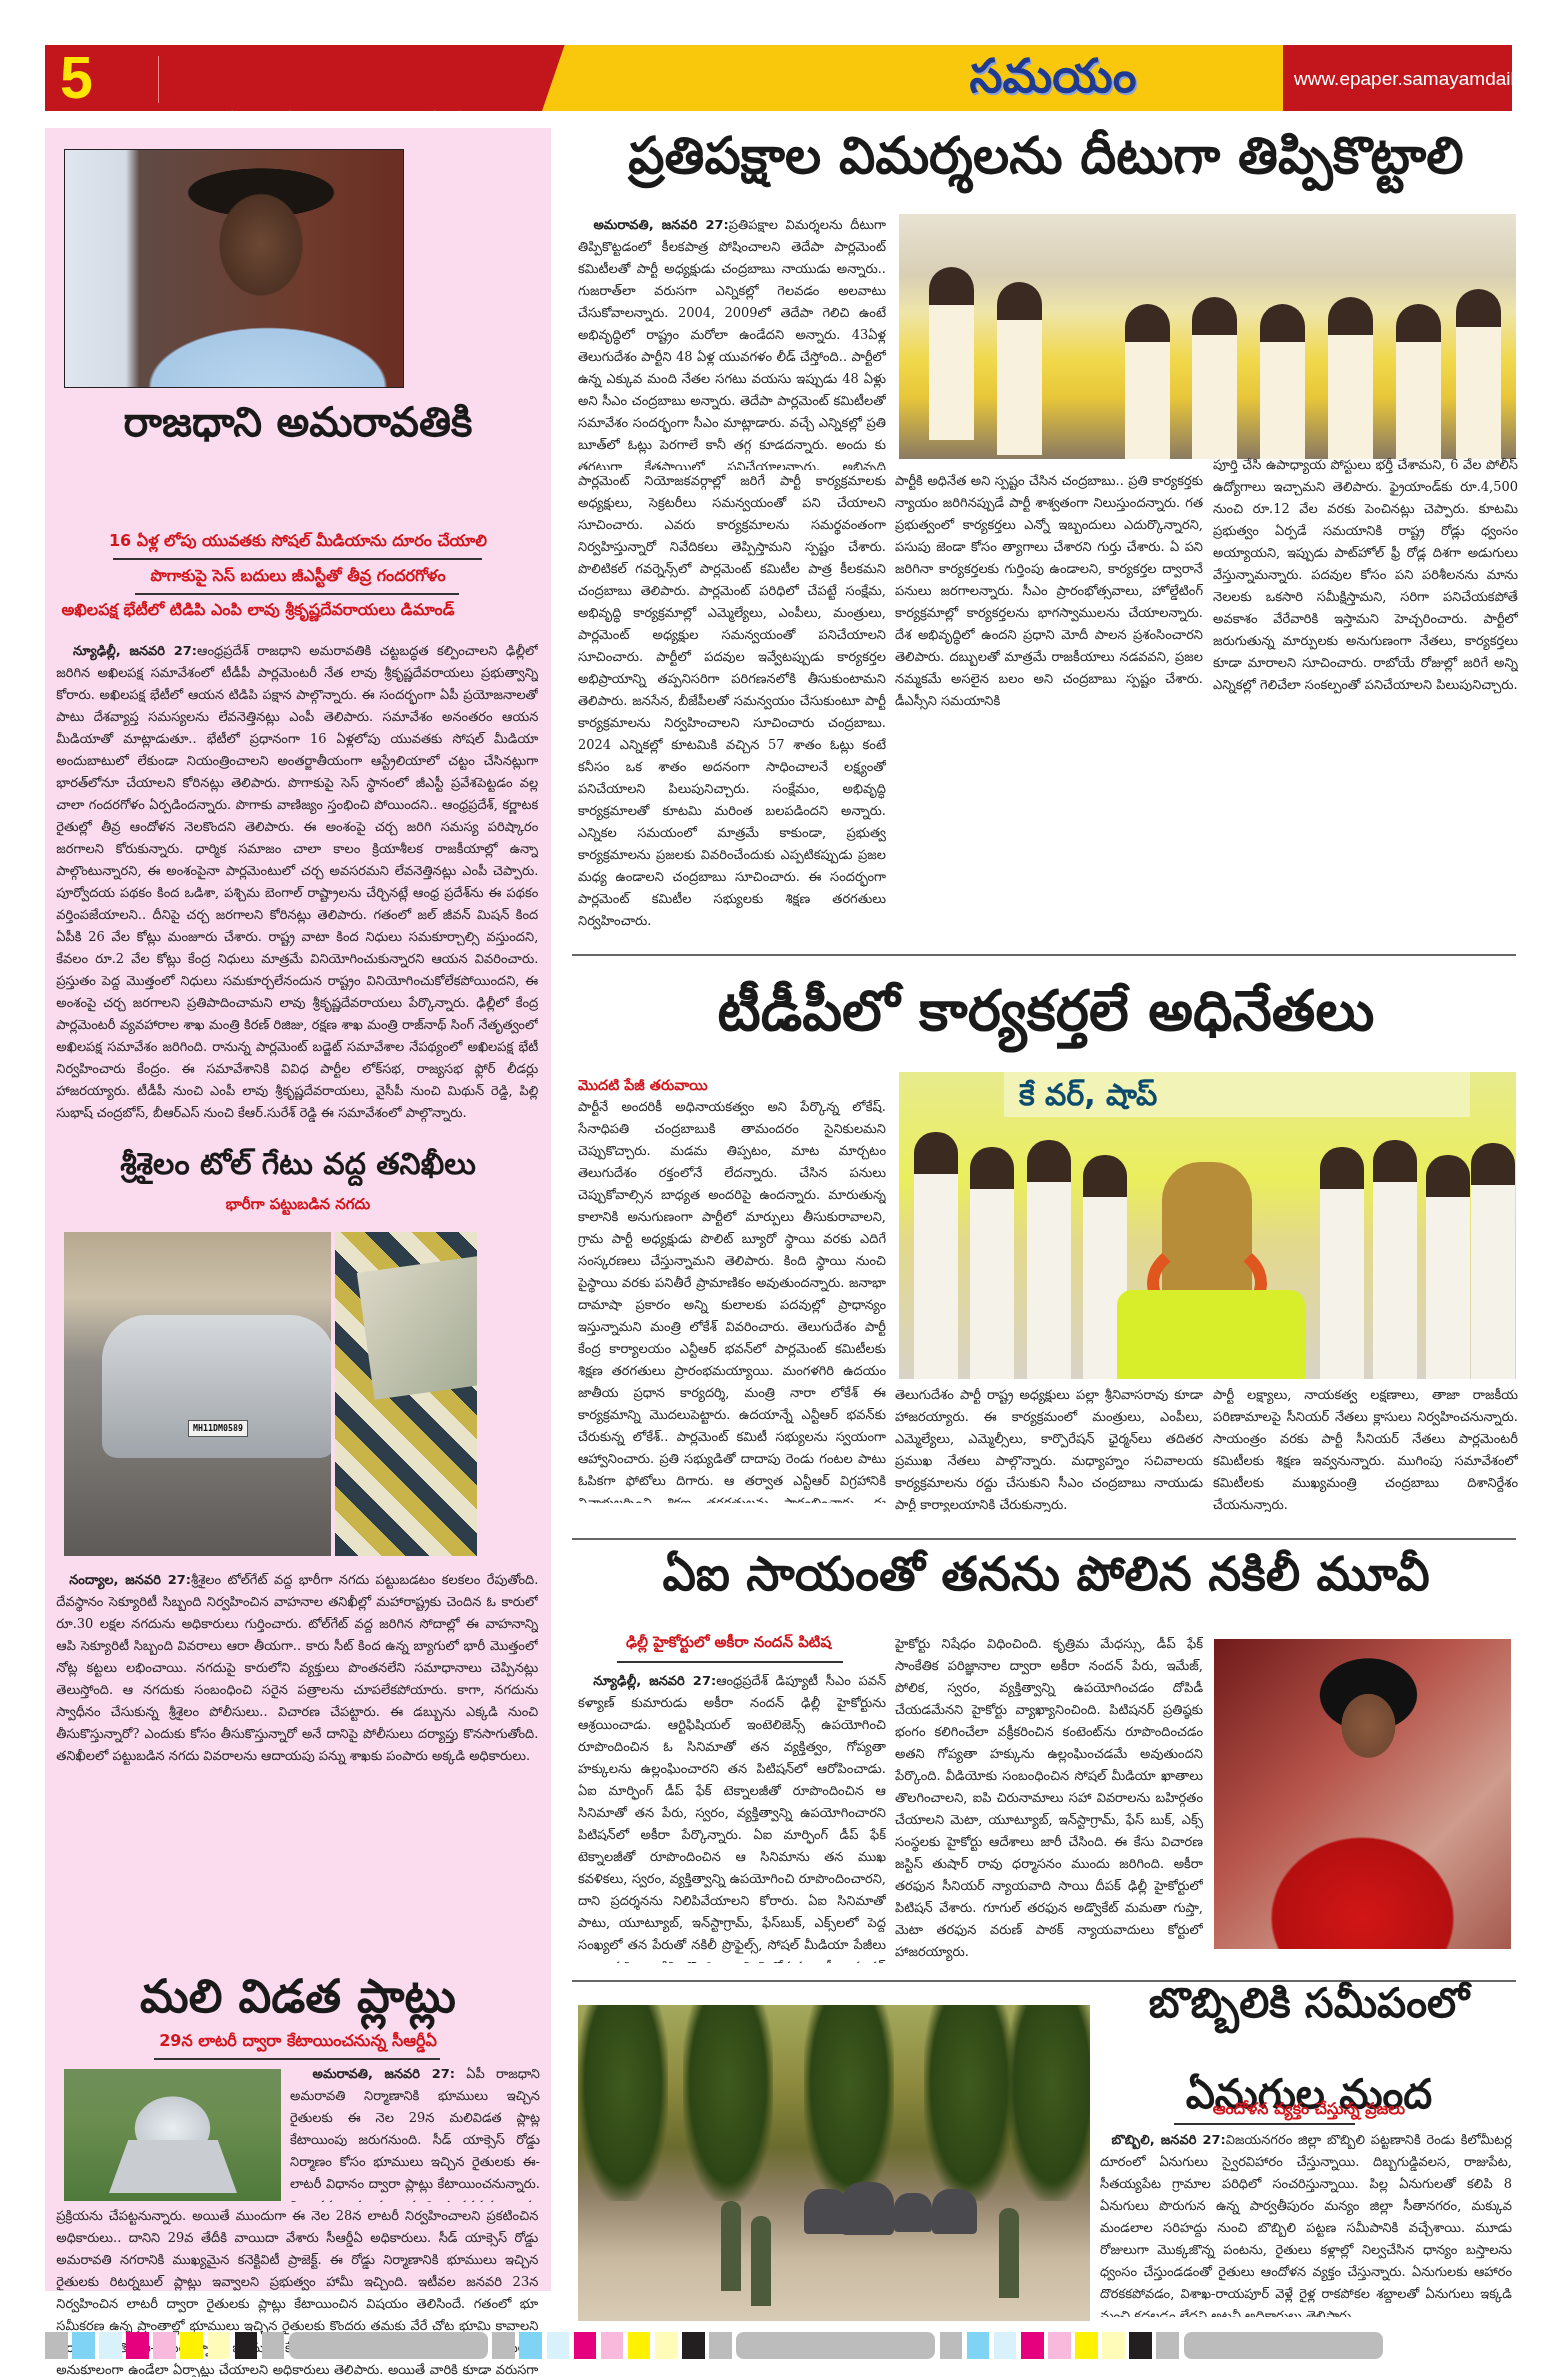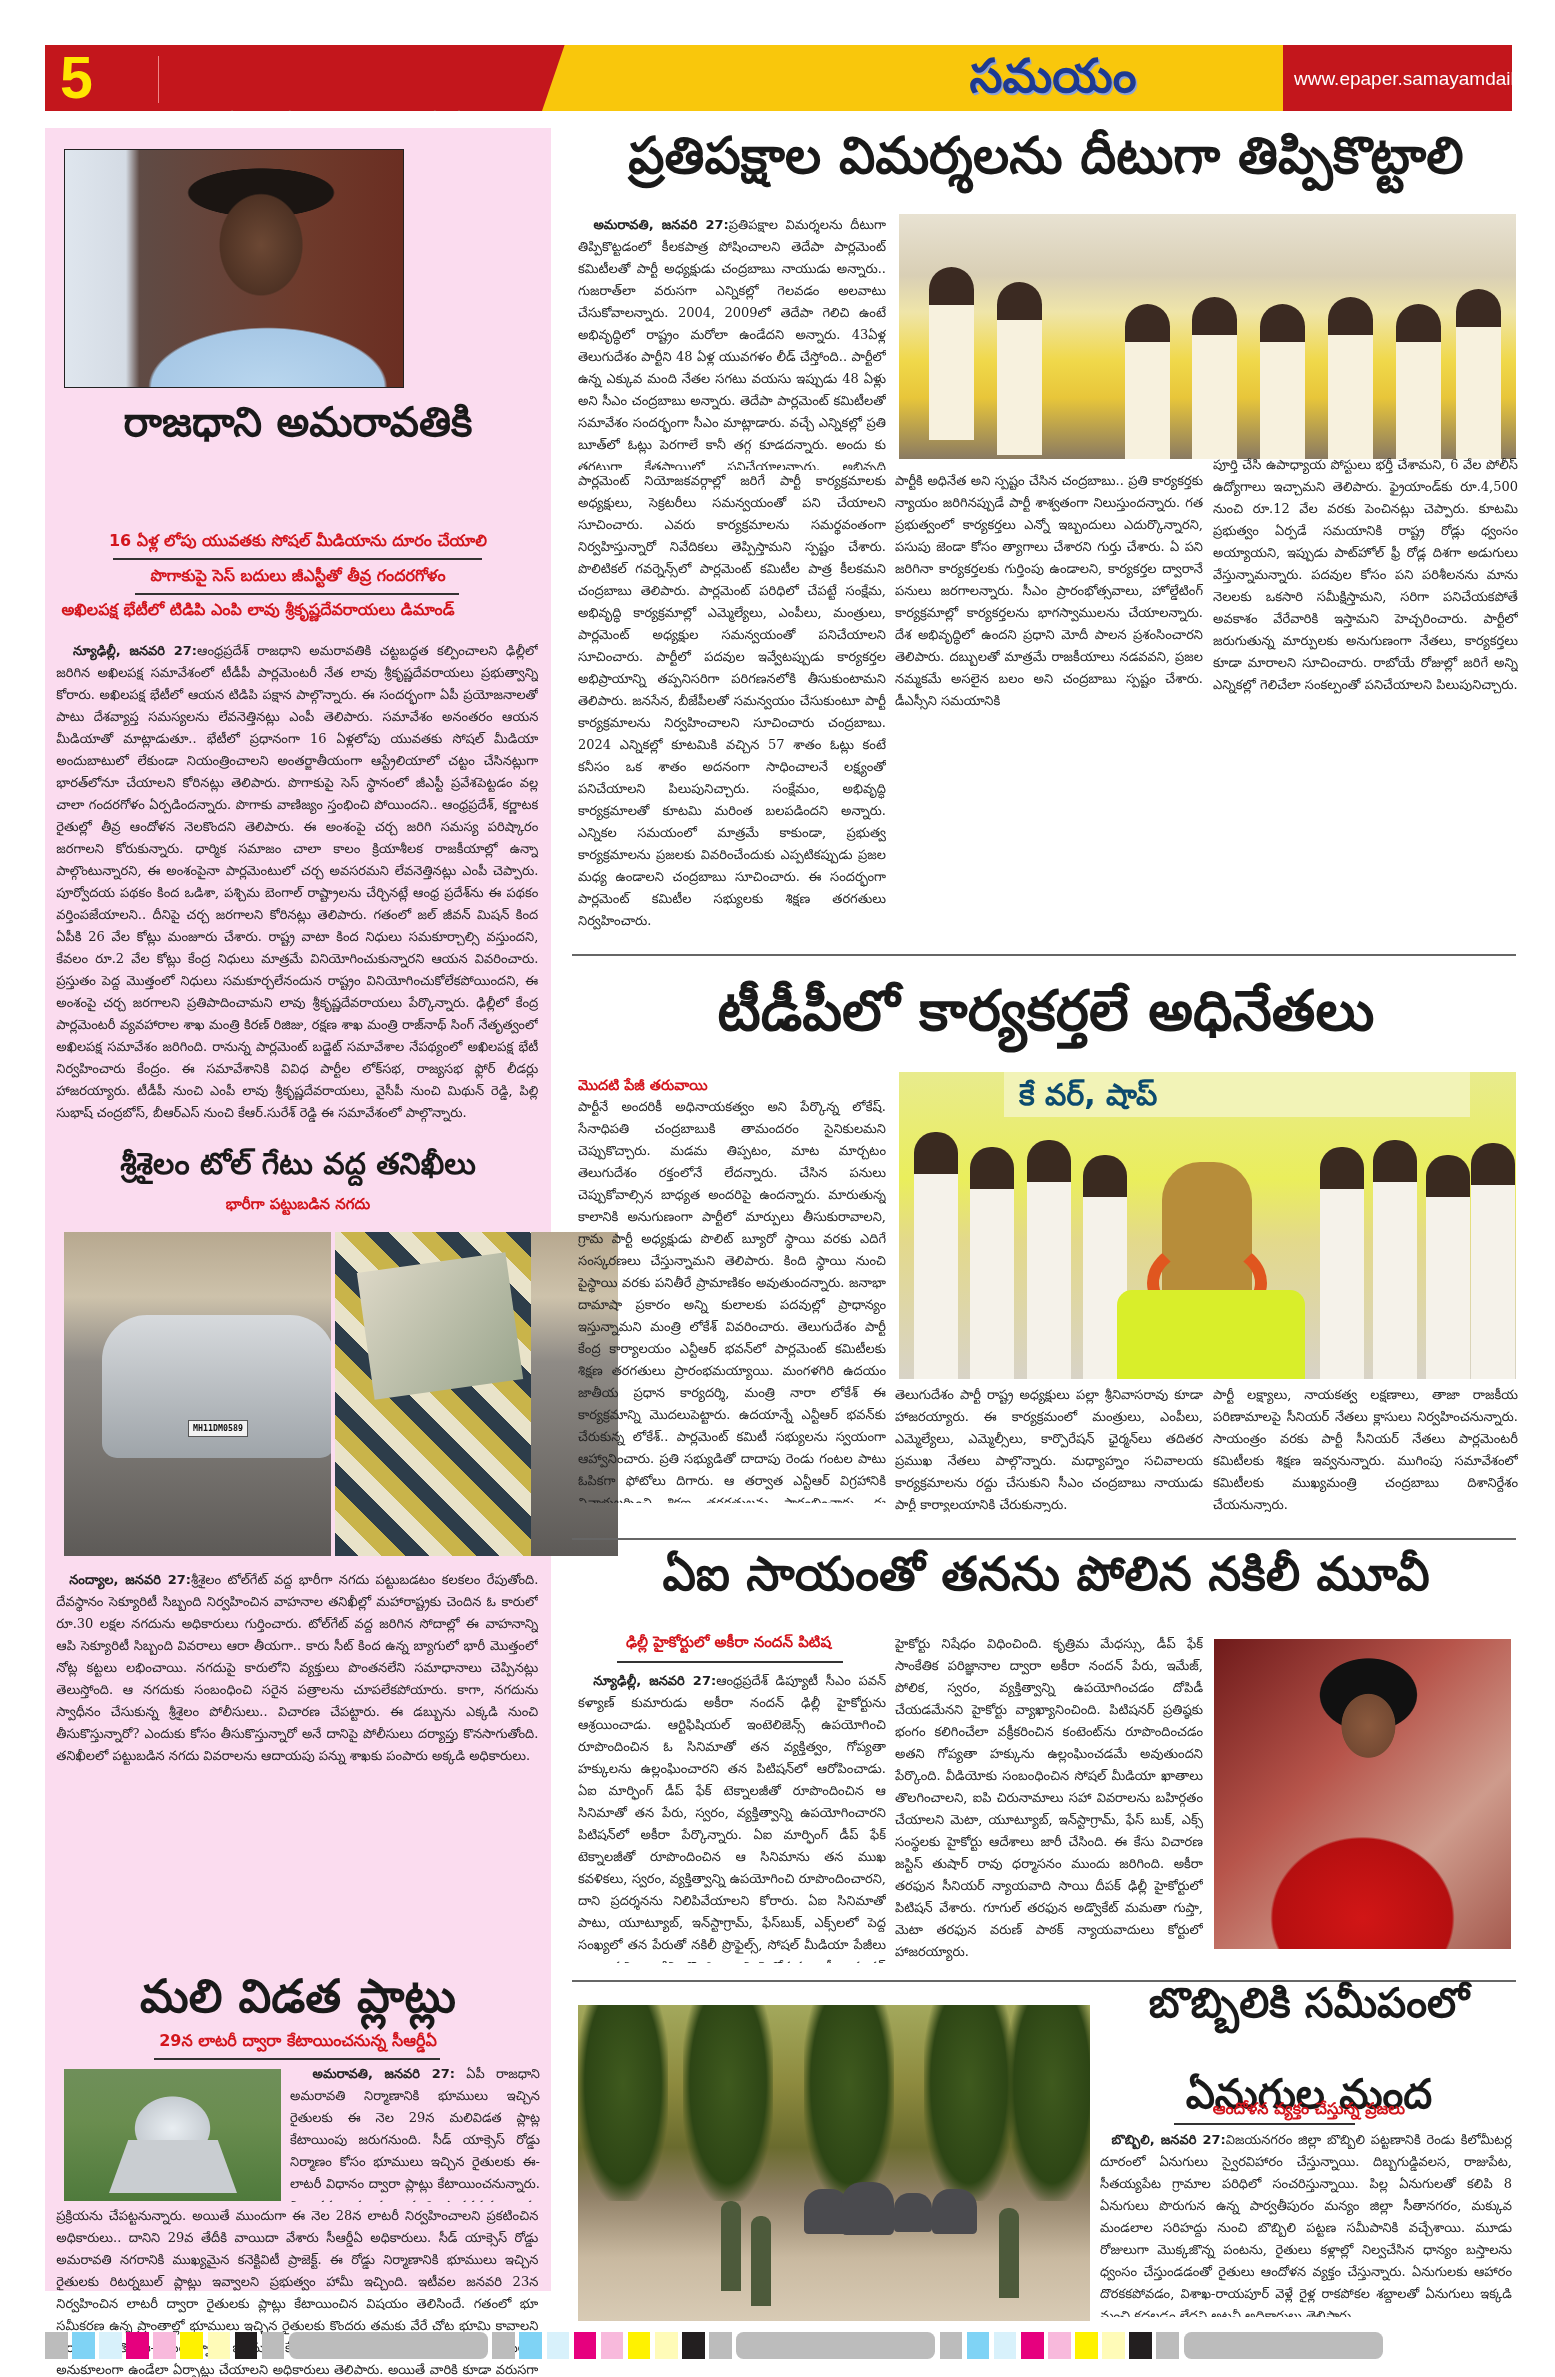--- a/index.html
+++ b/index.html
@@ -36,21 +36,21 @@
   .art1-h2 { position: absolute; left: 0; top: 324px; width: 506px; font-size: 53px; }
   .art1-sub1 { position: absolute; left: 0; top: 403px; width: 506px; font-size: 16px; }
   .art1-r1 { position: absolute; left: 68px; top: 430px; width: 369px; }
   .art1-sub2 { position: absolute; left: 0; top: 438px; width: 506px; font-size: 16px; }
   .art1-r2 { position: absolute; left: 90px; top: 465px; width: 324px; }
   .art1-sub3 { position: absolute; left: 4px; top: 472px; width: 418px; font-size: 16px; text-align: center; }
   .art1-body { position: absolute; left: 11.3px; top: 512px; width: 482px; height: 624px; overflow: hidden; }
 
   .art2-h { position: absolute; left: 0; top: 1019px; width: 506px; font-size: 30px; }
   .art2-sub { position: absolute; left: 0; top: 1067px; width: 506px; font-size: 15px; }
-  .ph-car { left: 19px; top: 1104px; width: 554px; height: 324px;
+  .ph-car { left: 19px; top: 1104px; width: 413px; height: 324px;
     background: linear-gradient(180deg, #b7a88f 0%, #cdc2ab 20%, #8f8b86 40%, #5d5a57 100%); }
   .ph-car .car { position: absolute; left: 38px; top: 83px; width: 233px; height: 143px; border-radius: 45px 45px 15px 15px; background: linear-gradient(180deg, #d7dadd, #9ea4a9); }
   .ph-car .plate { position: absolute; left: 124px; top: 188px; width: 60px; height: 16.6px; background: #f2f2f2; border: 0.8px solid #555; font-family: "DejaVu Sans Mono", monospace; font-size: 8.3px; line-height: 15px; text-align: center; color: #111; font-weight: bold; }
   .ph-car .bag { position: absolute; left: 271px; top: 0; width: 196px; height: 324px; background: repeating-linear-gradient(45deg, #2d3d4a 0 16.6px, #e9e3c9 16.6px 33px, #c9b44a 33px 50px); }
   .ph-car .cash { position: absolute; left: 301px; top: 30px; width: 150px; height: 128px; background: linear-gradient(135deg, #dcd7c6, #9ba68e); transform: rotate(-8deg); }
   .ph-car .divider { position: absolute; left: 267px; top: 0; width: 4.5px; height: 324px; background: #fbdcef; }
   .art2-body { position: absolute; left: 11.3px; top: 1441px; width: 482px; height: 293px; overflow: hidden; }
 
   .art3-h1 { position: absolute; left: 0; top: 1785px; width: 506px; font-size: 38px; }
   .art3-h2 { position: absolute; left: 0; top: 1842px; width: 506px; font-size: 46px; }

